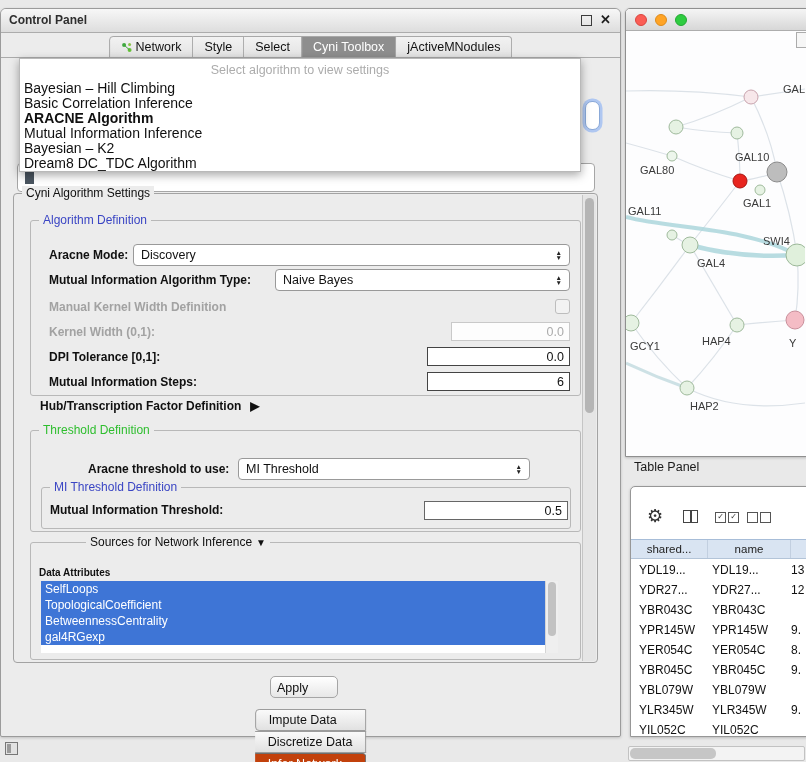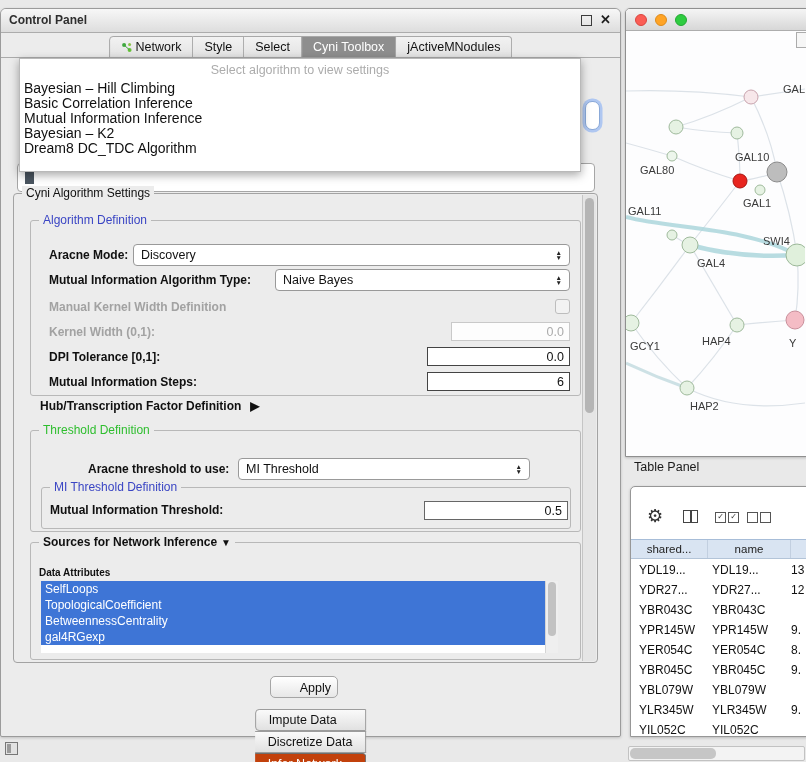--- a/index.html
+++ b/index.html
@@ -33,21 +33,21 @@
   .popup{position:absolute;left:18px;top:49px;width:560px;height:112px;background:#FFFFFF;
       border:1px solid #B9B9B9;box-shadow:0 3px 9px rgba(0,0,0,.35);z-index:5;}
   .popup-ph{height:22px;line-height:22px;text-align:center;color:#ACACAC;font-size:12.5px;}
   .popup-item{height:15px;line-height:15px;padding-left:4px;font-size:14px;color:#101010;white-space:nowrap;}
   .popup-item.sel{font-weight:bold;}
 
   .cyni-group{position:absolute;left:12px;top:184px;width:583px;height:468px;border:1px solid #A3A3A3;border-radius:4px;}
   .group-title{position:absolute;top:-8px;left:8px;background:#ECECEC;padding:0 4px;font-size:12px;color:#101010;white-space:nowrap;}
   .group-title.blue{color:#3A45C4;}
   .group-title.green{color:#2EBE2E;}
-  .group-title.boldblk{font-weight:bold;color:#101010;}
+  .group-title.boldblk{font-weight:normal;color:#101010;margin-left:47px;}
 
   .vscroll{position:absolute;top:1px;right:1px;bottom:1px;width:13px;background:#E5E5E5;
       border-left:1px solid #C5C5C5;border-radius:0 3px 3px 0;}
   .vthumb{position:absolute;top:3px;left:2px;width:9px;height:215px;background:#B5B5B5;border-radius:5px;}
 
   .algo-def{position:absolute;left:16px;top:26px;width:549px;height:174px;border:1px solid #B8B8B8;border-radius:3px;}
   .thr-group{position:absolute;left:16px;top:236px;width:549px;height:100px;border:1px solid #B8B8B8;border-radius:3px;}
   .mi-group{position:absolute;left:10px;top:56px;width:528px;height:40px;border:1px solid #B8B8B8;border-radius:3px;}
   .src-group{position:absolute;left:16px;top:348px;width:549px;height:116px;border:1px solid #B8B8B8;border-radius:3px;}
 
@@ -69,21 +69,21 @@
   .tri-right{font-size:12px;color:#101010;}
   .tri-down{font-size:10px;color:#101010;margin-left:4px;}
 
   .attr-label{position:absolute;left:8px;top:24px;font-size:10px;font-weight:bold;color:#101010;}
   .attr-list{position:absolute;left:10px;top:38px;width:517px;height:72px;background:#FFFFFF;overflow:hidden;}
   .attr-item{height:16px;line-height:16px;background:#3E75D6;color:#FFFFFF;font-size:12px;padding-left:4px;width:501px;}
   .attr-scroll{position:absolute;top:0;right:0;bottom:0;width:12px;background:#EFEFEF;border-left:1px solid #D5D5D5;}
   .attr-thumb{position:absolute;top:1px;left:1.5px;width:8px;height:54px;background:#C2C2C2;border-radius:4px;}
 
   .apply{position:absolute;left:269px;top:667px;width:68px;height:22px;background:linear-gradient(#FFFFFF,#E7E7E7);
-      border:1px solid #A5A5A5;border-radius:5px;font-size:12.5px;color:#101010;text-align:right;line-height:20px;box-sizing:border-box;}
+      border:1px solid #A5A5A5;border-radius:5px;font-size:12.5px;color:#101010;text-align:left;line-height:20px;box-sizing:border-box;}
 
   .btabs{position:absolute;top:700px;left:50%;transform:translateX(-50%);display:flex;height:21px;flex-direction:column;}
   .btab{padding:0 13px;line-height:20px;font-size:12.5px;background:linear-gradient(#FAFAFA,#E1E1E1);
       border:1px solid #9C9C9C;border-left:none;color:#101010;white-space:nowrap;}
   .btab:first-child{border-left:1px solid #9C9C9C;border-radius:4px 0 0 4px;}
   .btab:last-child{border-radius:0 4px 4px 0;}
   .btab.active{background:#c2410c;color:#FFFFFF;border-color:#6E6E6E;}
 
   
   #net{position:absolute;left:625px;top:8px;width:181px;height:447px;background:#FDFDFE;
@@ -172,20 +172,21 @@
 
     <div class="algo-combo">
       <span class="combo-glyph"></span>
     </div>
     <div class="focus-btn"></div>
 
     <div class="popup">
       <div class="popup-ph">Select algorithm to view settings</div>
       <div class="popup-item">Bayesian – Hill Climbing</div>
       <div class="popup-item">Basic Correlation Inference</div>
+      <div class="popup-item sel">ARACNE Algorithm</div>
       <div class="popup-item">Mutual Information Inference</div>
       <div class="popup-item">Bayesian – K2</div>
       <div class="popup-item">Dream8 DC_TDC Algorithm</div>
     </div>
 
     <div class="cyni-group">
       <span class="group-title">Cyni Algorithm Settings</span>
       <div class="vscroll">
           <div class="vthumb"></div>
         </div>

